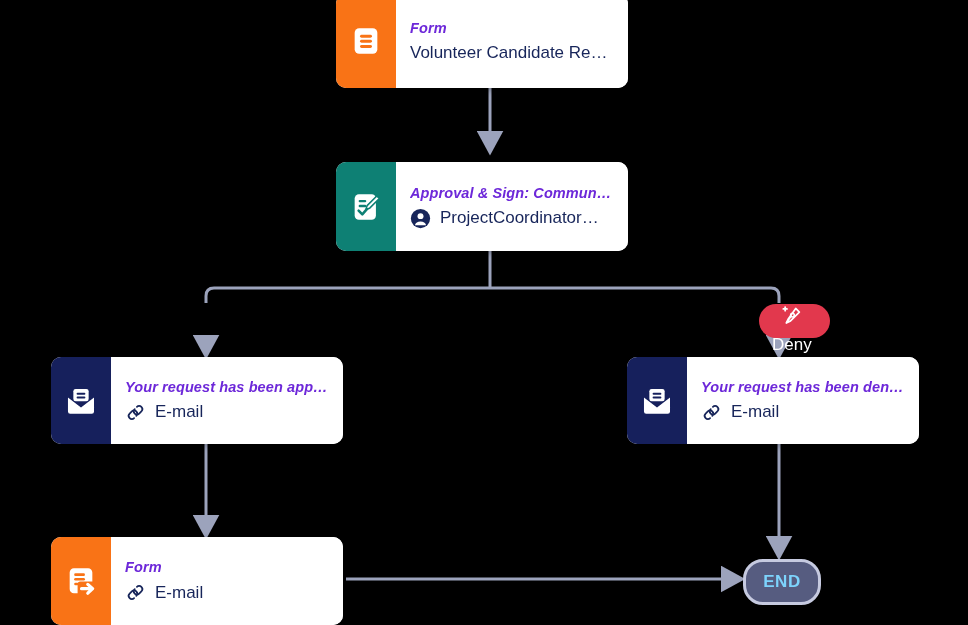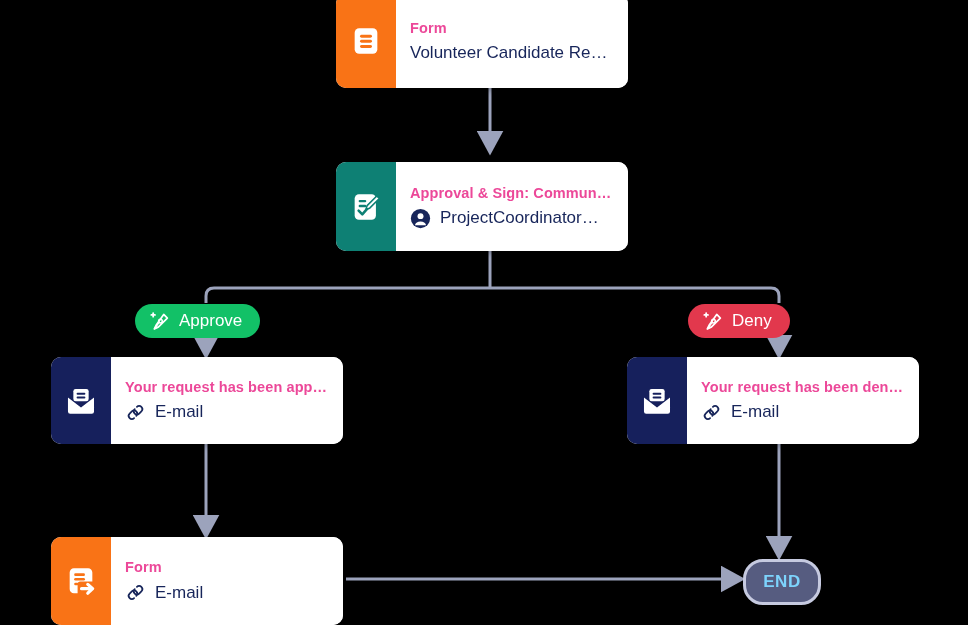--- a/index.html
+++ b/index.html
@@ -42,27 +42,28 @@
     flex: 1 1 auto;
     background: #ffffff;
     padding: 12px 14px 12px 14px;
     display: flex;
     flex-direction: column;
     justify-content: center;
     gap: 7px;
     min-width: 0;
   }
   .node-title {
-    color: #ec4899;
+    color: #6d28d9;
     font-size: 14.5px;
     font-weight: bold;
     letter-spacing: 0.1px;
     white-space: nowrap;
     overflow: hidden;
     text-overflow: ellipsis;
+    font-style: italic;
   }
   .node-sub {
     display: flex;
     align-items: center;
     gap: 9px;
     color: #17255A;
     font-size: 17px;
     white-space: nowrap;
     overflow: hidden;
   }
@@ -186,33 +187,22 @@
             <circle cx="12" cy="12" r="11" fill="#17255A"></circle>
             <circle cx="12" cy="9.3" r="3.4" fill="#ffffff"></circle>
             <path d="M5.6 19.6 a6.6 5.4 0 0 1 12.8 0 Z" fill="#ffffff"></path>
           </svg>
         </span>
         <span class="sub-text">ProjectCoordinator@e...</span>
       </div>
     </div>
   </div>
 
-  <div class="pill pill-approve" style="left:135px; top:304px;">
-    <span class="sub-icon">
-      <svg width="23" height="23" viewBox="0 0 24 24">
-        <path d="M5.4 3.2 L5.4 7.0 M3.5 5.1 L7.3 5.1" stroke="#ffffff" stroke-width="1.9" stroke-linecap="round"></path>
-        <path d="M16.4 4.6 L20.2 8.4 L11.0 17.6 L6.6 19.8 L8.8 15.4 Z" fill="none" stroke="#ffffff" stroke-width="1.8" stroke-linejoin="round"></path>
-        <circle cx="13.0" cy="11.6" r="1.9" fill="none" stroke="#ffffff" stroke-width="1.6"></circle>
-        <path d="M11.4 13.2 L7.6 18.4" stroke="#ffffff" stroke-width="1.6" stroke-linecap="round"></path>
-      </svg>
-    </span>
-    <span>Approve</span>
-  </div>
-
-  <div class="pill pill-deny" style="left:688px; top:304px;">
+
+  <div class="pill pill-deny" style="left:759px; top:304px;flex-direction:column;">
     <span class="sub-icon">
       <svg width="23" height="23" viewBox="0 0 24 24">
         <path d="M5.4 3.2 L5.4 7.0 M3.5 5.1 L7.3 5.1" stroke="#ffffff" stroke-width="1.9" stroke-linecap="round"></path>
         <path d="M16.4 4.6 L20.2 8.4 L11.0 17.6 L6.6 19.8 L8.8 15.4 Z" fill="none" stroke="#ffffff" stroke-width="1.8" stroke-linejoin="round"></path>
         <circle cx="13.0" cy="11.6" r="1.9" fill="none" stroke="#ffffff" stroke-width="1.6"></circle>
         <path d="M11.4 13.2 L7.6 18.4" stroke="#ffffff" stroke-width="1.6" stroke-linecap="round"></path>
       </svg>
     </span>
     <span>Deny</span>
   </div>

